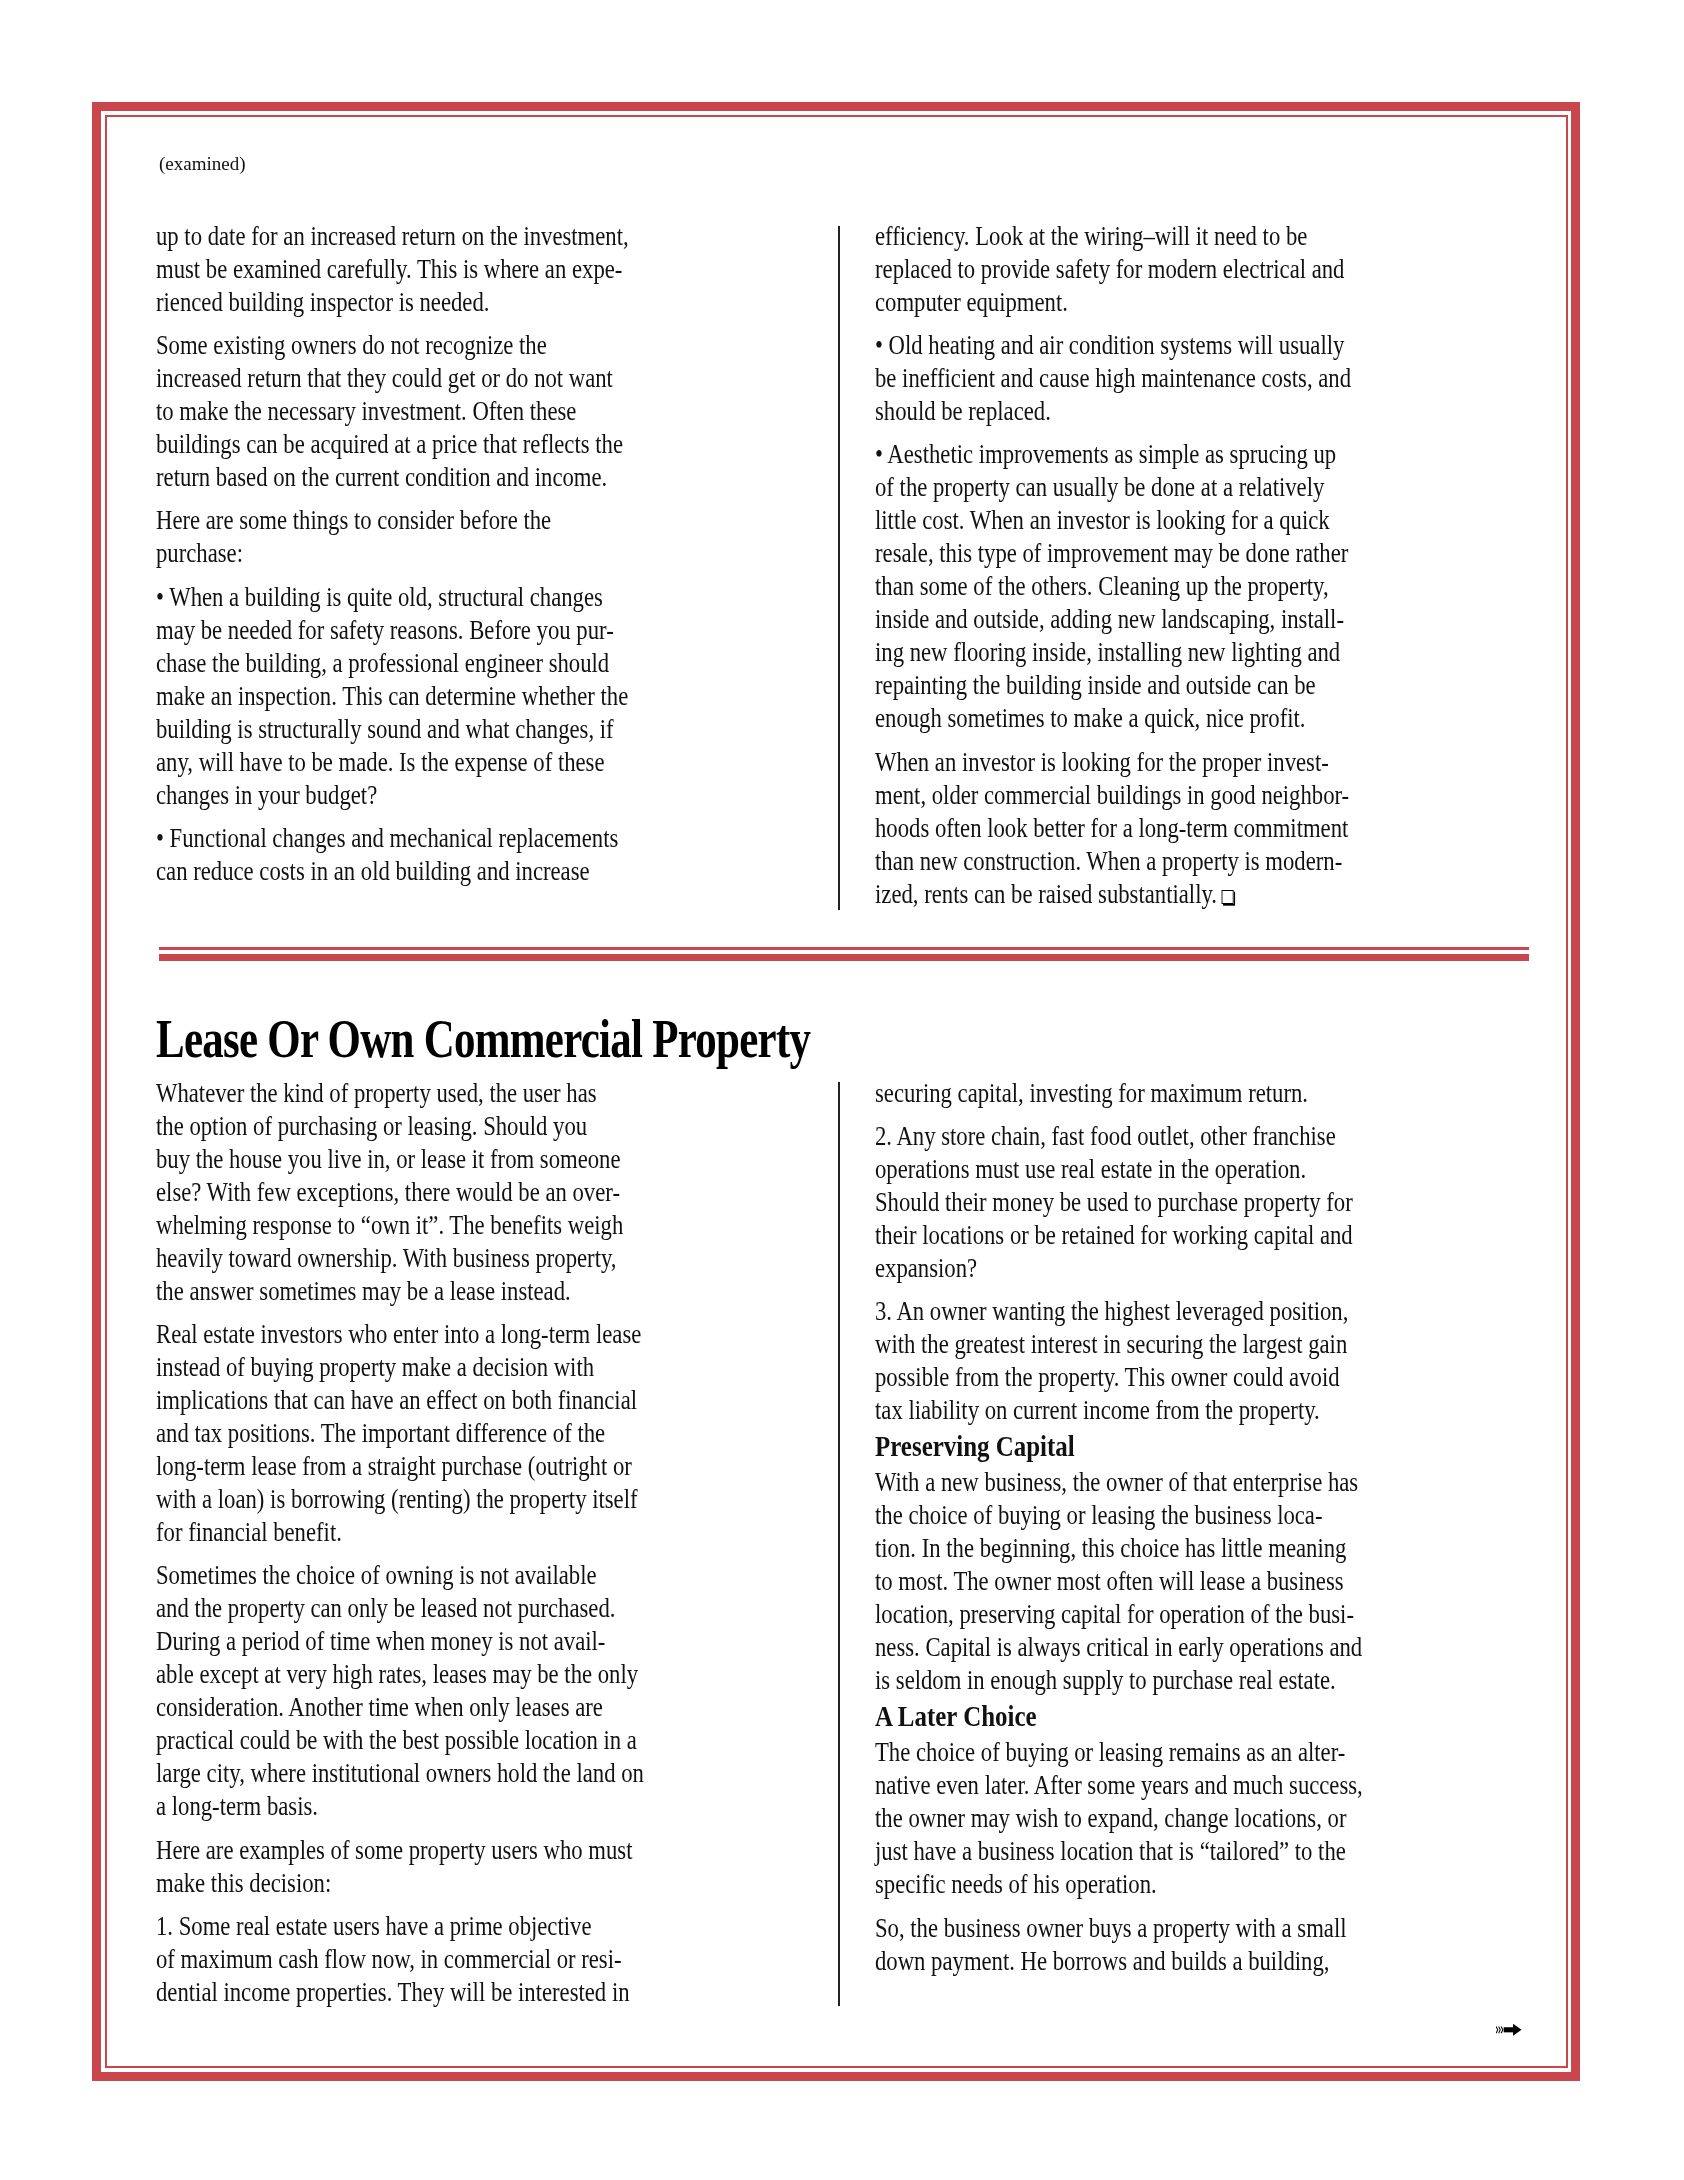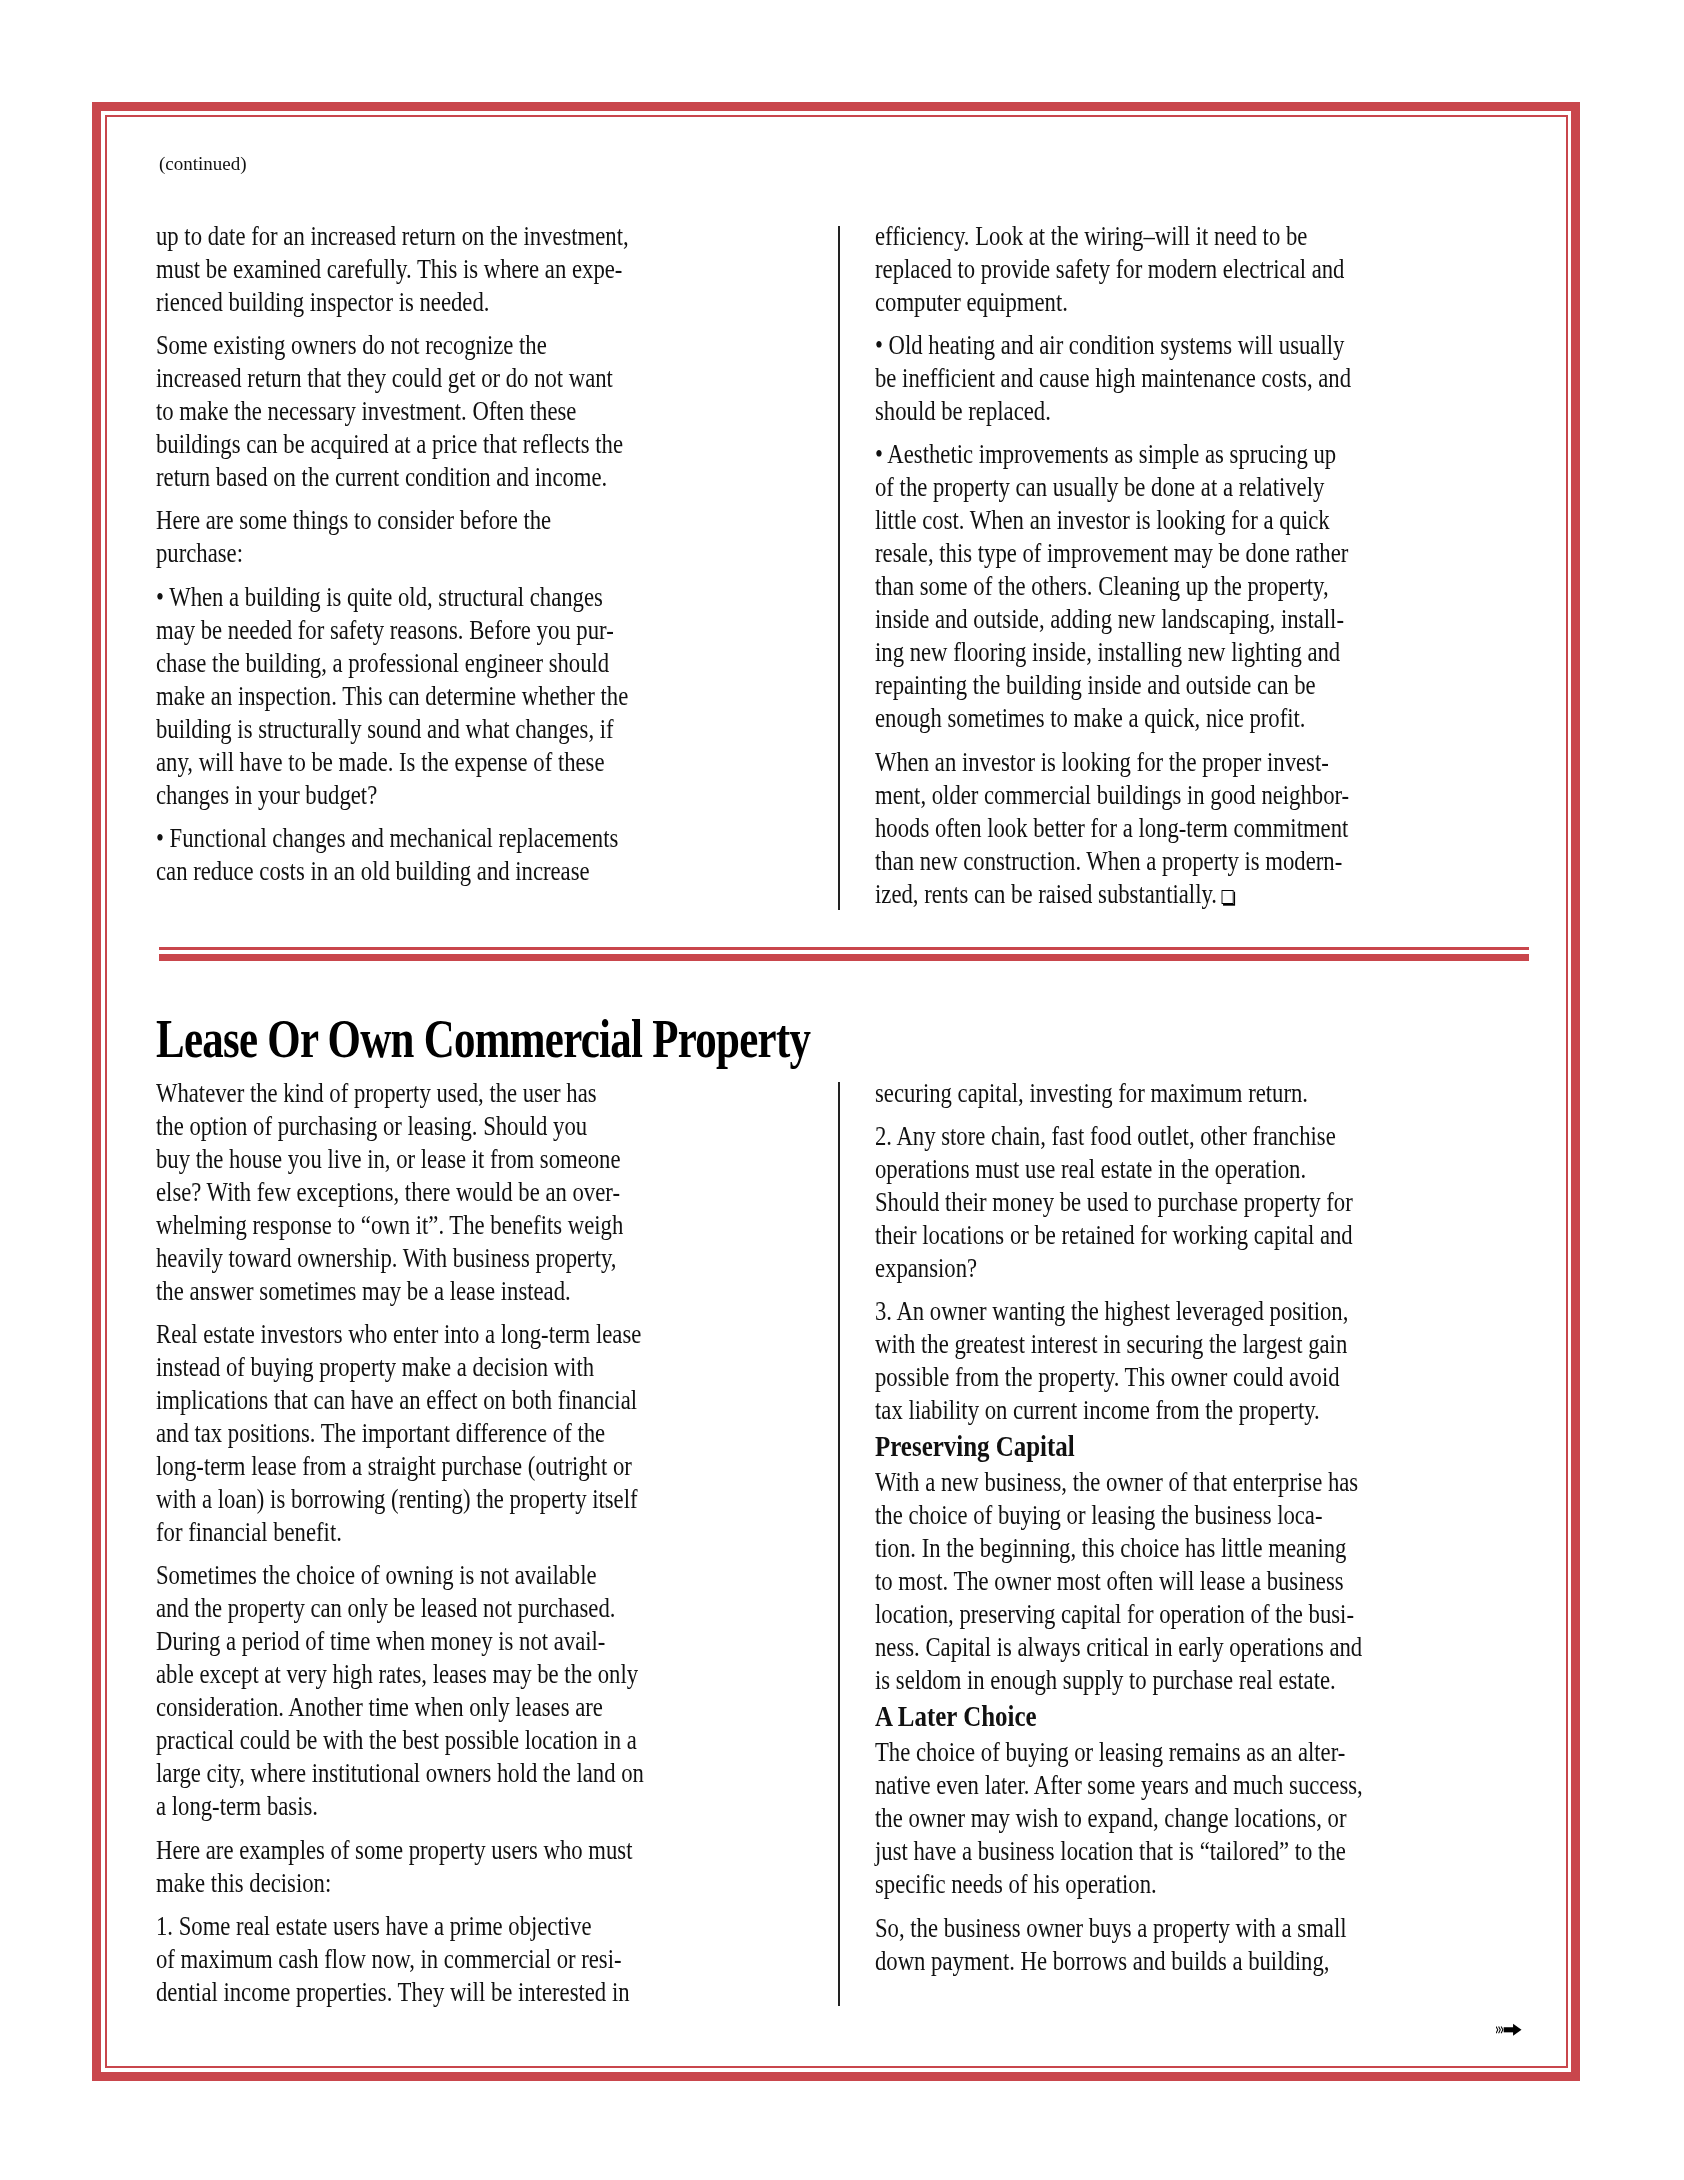--- a/index.html
+++ b/index.html
@@ -24,21 +24,21 @@
   .arrow { position:absolute; left:1496px; top:2023px; width:25.6px; height:13.6px; }
   .sq { display:inline-block; width:12px; height:12px; border:1.3px solid #000; box-shadow:1.7px 1.7px 0 #000;
         vertical-align:middle; margin-left:5.1px; }
 </style>
 </head>
 <body>
 
 <div class="frame-outer"></div>
 <div class="frame-inner"></div>
 
-<div class="continued">(continued)</div>
+<div class="continued">(examined)</div>
 
 <div class="col" id="top-left" style="left: 156px; top: 220px; transform: scaleX(0.86);">
     <span class="ln">up to date for an increased return on the investment,</span>
     <span class="ln">must be examined carefully. This is where an expe-</span>
     <span class="ln">rienced building inspector is needed.</span>
     <span class="gap"></span>
     <span class="ln">Some existing owners do not recognize the</span>
     <span class="ln">increased return that they could get or do not want</span>
     <span class="ln">to make the necessary investment. Often these</span>
     <span class="ln">buildings can be acquired at a price that reflects the</span>

